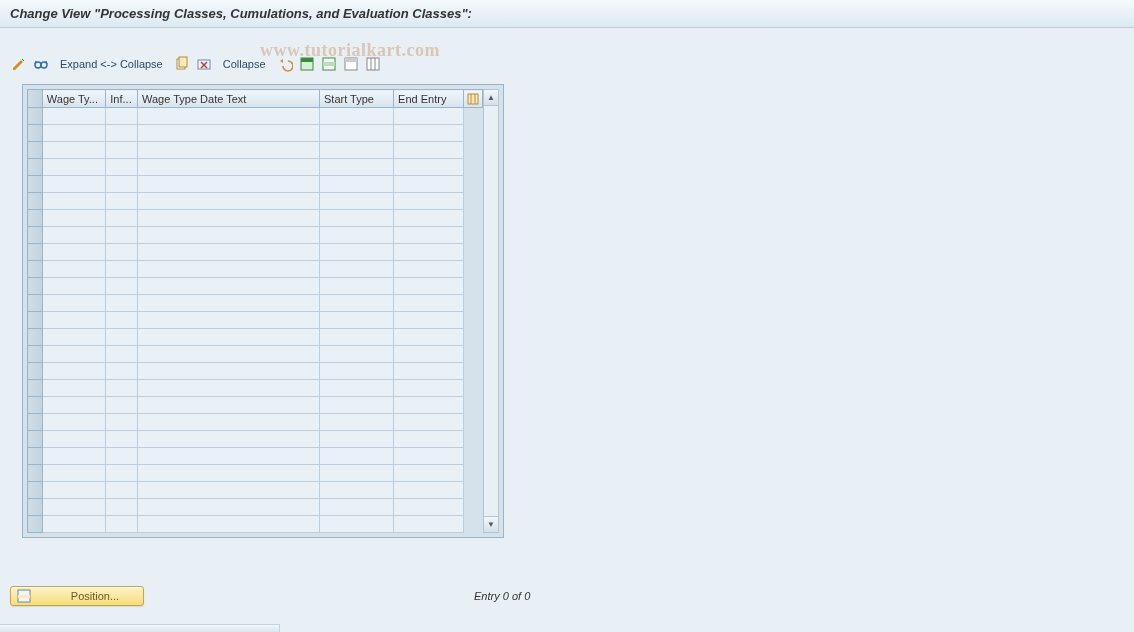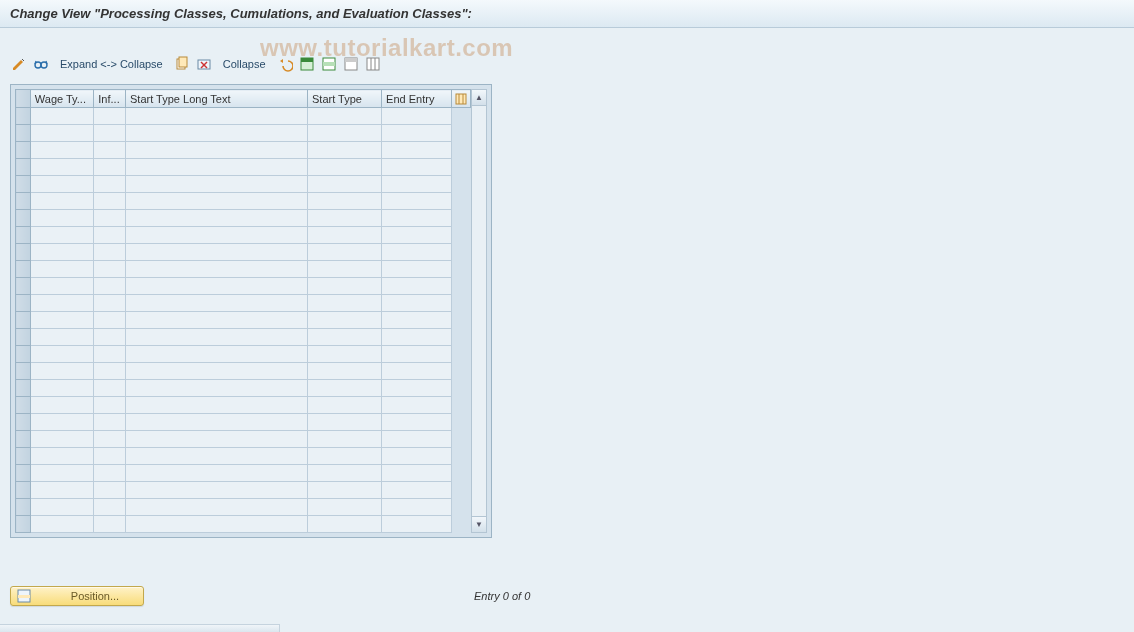--- a/index.html
+++ b/index.html
@@ -47,32 +47,33 @@
   .toolbar-icon svg { width: 16px; height: 16px; }
   .toolbar-text {
     font-size: 11px;
     color: #2a4c6a;
     cursor: pointer;
     padding: 0 6px;
   }
   
   .watermark {
     position: absolute;
-    top: 34px;
+    top: 40px;
     left: 260px;
-    font-size: 24px;
+    font-size: 18px;
     font-weight: bold;
     color: rgba(190,120,60,0.35);
     pointer-events: none;
     letter-spacing: 0.5px;
     z-index: 5;
+    font-family: Liberation Serif, serif;
   }
   
   .table-frame {
-    margin: 6px 10px;
+    margin: 6px 22px;
     width: 482px;
     background: #d5e2ec;
     border: 1px solid #9cb4c5;
     padding: 4px;
   }
   .table-area {
     display: flex;
   }
   .table-grid {
     flex: 1;
@@ -256,21 +257,21 @@
         <col style="width:172px">
         <col style="width:70px">
         <col style="width:66px">
         <col style="width:18px">
       </colgroup>
       <thead>
         <tr>
           <th class="row-selector"></th>
           <th>Wage Ty...</th>
           <th>Inf...</th>
-          <th>Start Type Long Text</th>
+          <th>Wage Type Date Text</th>
           <th>Start Type</th>
           <th>End Entry</th>
           <th class="col-config">
             <svg viewBox="0 0 12 12">
                 <rect x="1" y="1" width="10" height="10" fill="#ffe9b8" stroke="#b88a3a"></rect>
                 <line x1="4" y1="1" x2="4" y2="11" stroke="#b88a3a"></line>
                 <line x1="8" y1="1" x2="8" y2="11" stroke="#b88a3a"></line>
               </svg>
           </th>
         </tr>

